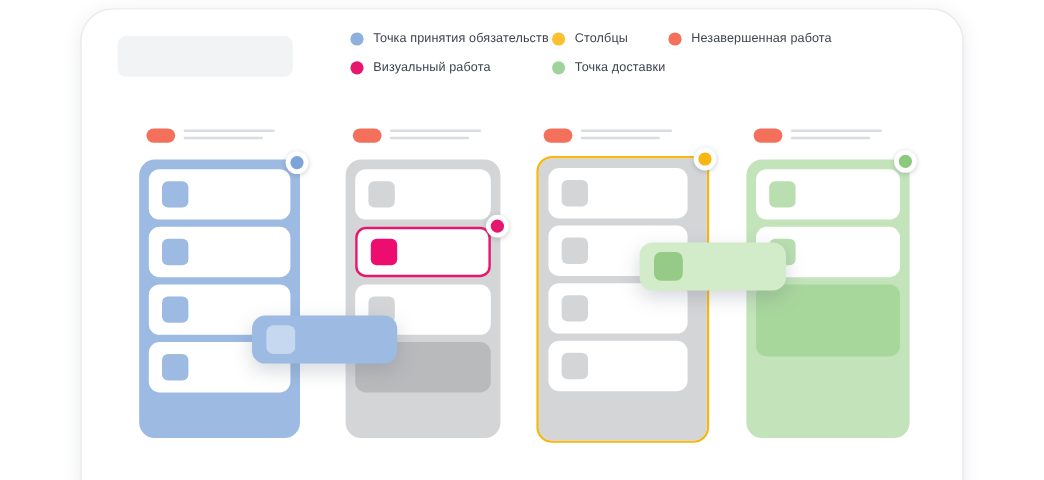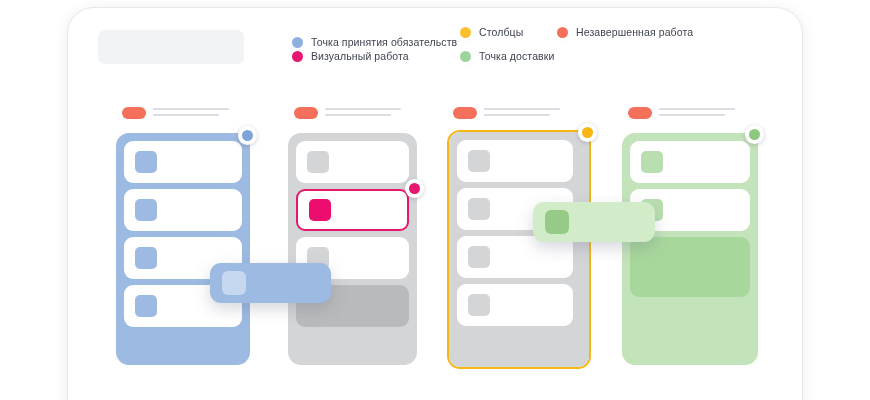--- a/index.html
+++ b/index.html
@@ -144,21 +144,21 @@
 </style>
 </head>
 <body>
 
 <div id="panel"></div>
 
 <div id="title-placeholder"></div>
 
 <div id="legend">
 
-  <div class="legend-item" style="left:0px;top:10px;">
+  <div class="legend-item" style="left:0px;top:0px;">
     <span class="legend-dot" style="background:#8eb0de"></span>
     <span class="legend-label">Точка принятия обязательств</span>
   </div>
 
   <div class="legend-item" style="left:168px;top:0px;">
     <span class="legend-dot" style="background:#fbc02d"></span>
     <span class="legend-label">Столбцы</span>
   </div>
 
   <div class="legend-item" style="left:265px;top:0px;">

